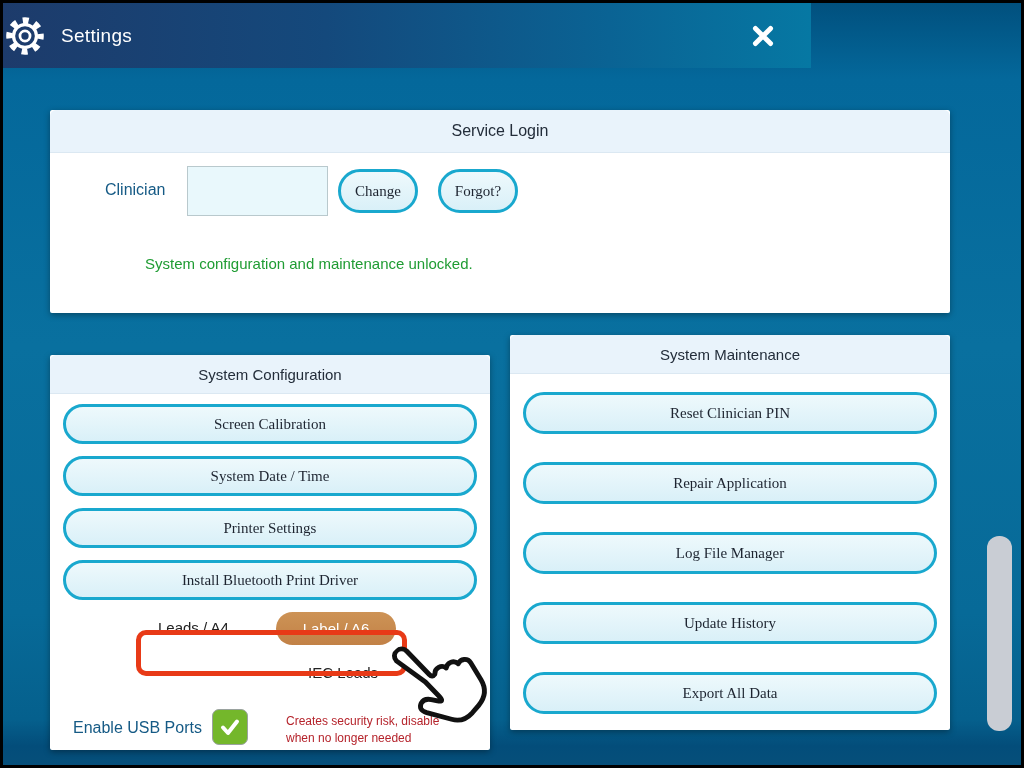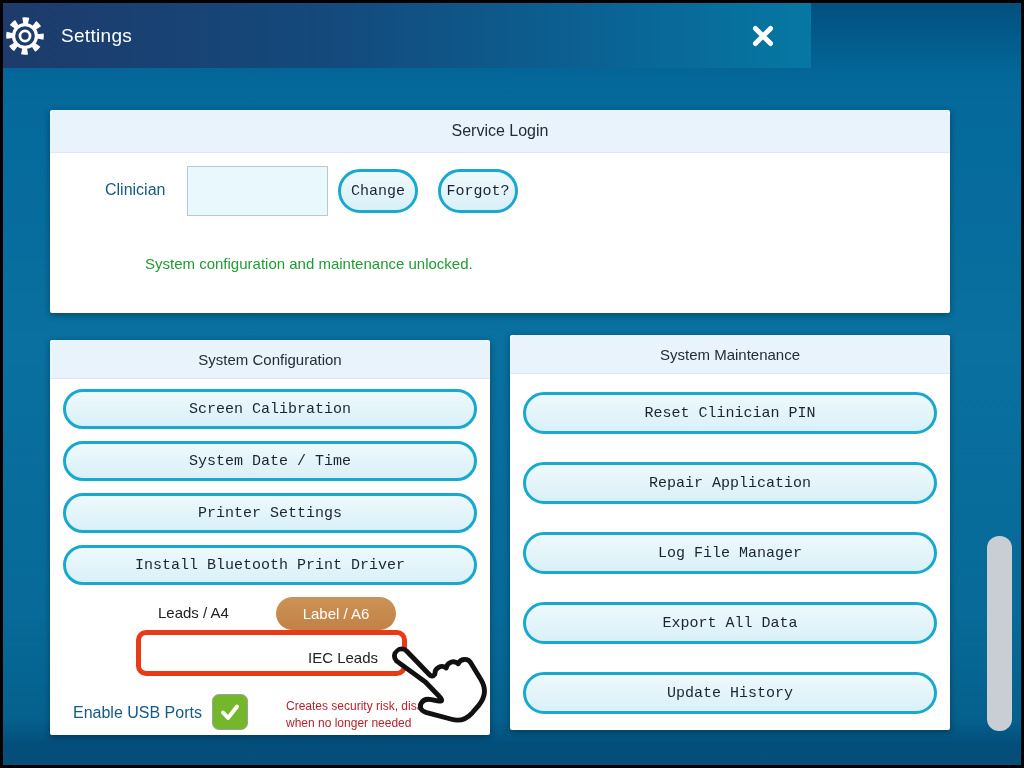--- a/index.html
+++ b/index.html
@@ -21,37 +21,37 @@
   .close-btn { margin-left:auto; width:44px; height:44px; display:flex; align-items:center; justify-content:center; cursor:pointer; }
   
   .card { position:absolute; background:#fff; border-radius:2px; box-shadow:0 2px 6px rgba(0,0,0,.35); overflow:visible; }
   .card-header {
     background:#e9f3fb; border-bottom:1px solid #dbe8f2; border-radius:6px 6px 0 0;
     display:flex; align-items:center; justify-content:center;
     color:#232d3a; font-size:16px;
   }
   #card-login  { left:47px; top:107px; width:900px; height:203px; }
   #card-login .card-header { height:43px; }
-  #card-config { left:47px;  top:337px; width:440px; height:395px; }
+  #card-config { left:47px;  top:352px; width:440px; height:395px; }
   #card-maint  { left:507px; top:332px; width:440px; height:395px; }
   #card-config .card-header, #card-maint .card-header { height:39px; font-size:15px; }
 
   
   .login-row { position:absolute; left:0; top:56px; width:100%; height:50px; }
   .password-label { position:absolute; left:55px; top:15px; font-size:16px; color:#155a85; }
   .password-input {
     position:absolute; left:137px; top:0; width:141px; height:50px;
     background:#e9f8fc; border:1px solid #b9c9cd; outline:none; font-size:16px; padding:0 8px; color:#222;
   }
   .pill-btn {
     border:3px solid #19a8ce; border-radius:999px;
     background:linear-gradient(180deg,#eef9fc 0%,#d9f0f8 100%);
     color:#1d2430; font-size:15px; cursor:pointer;
     display:flex; align-items:center; justify-content:center;
-    font-family:Liberation Mono, monospace;
+    font-family:Liberation Serif, serif;
   }
   .login-row .pill-btn { position:absolute; top:3px; width:80px; height:44px; font-size:15px; }
   #btn-change { left:288px; }
   #btn-forgot { left:388px; }
   .status-msg { position:absolute; left:95px; top:145px; font-size:15px; color:#1f9c33; }
 
   
   .btn-col { position:absolute; left:13px; width:414px; display:flex; flex-direction:column; }
   #card-config .btn-col { top:49px; gap:12px; }
   #card-maint  .btn-col { top:57px; gap:28px; }
@@ -168,22 +168,22 @@
       </div>
     </div>
   </div>
 
   <div id="card-maint" class="card">
     <div class="card-header">System Maintenance</div>
     <div class="btn-col">
       <button class="pill-btn">Reset Clinician PIN</button>
       <button class="pill-btn">Repair Application</button>
       <button class="pill-btn">Log File Manager</button>
+      <button class="pill-btn">Update History</button>
       <button class="pill-btn">Export All Data</button>
-      <button class="pill-btn">Update History</button>
     </div>
   </div>
 
   <div id="annotation-rect"></div>
   <div id="hand-cursor">
     <svg viewBox="0 0 105 120" width="100" height="106" aria-hidden="true">
       <path d="M37 10
                a 8 8 0 0 1 16 0
                l 0 37
                q 0 5 5 4

